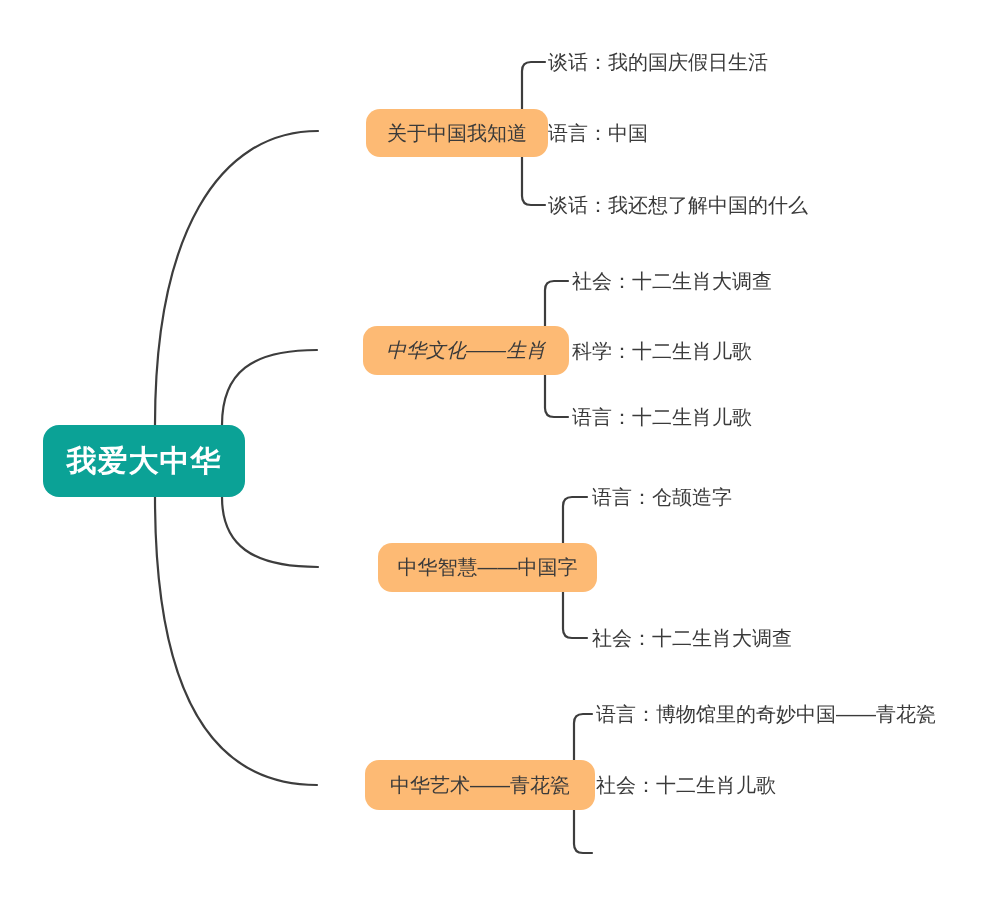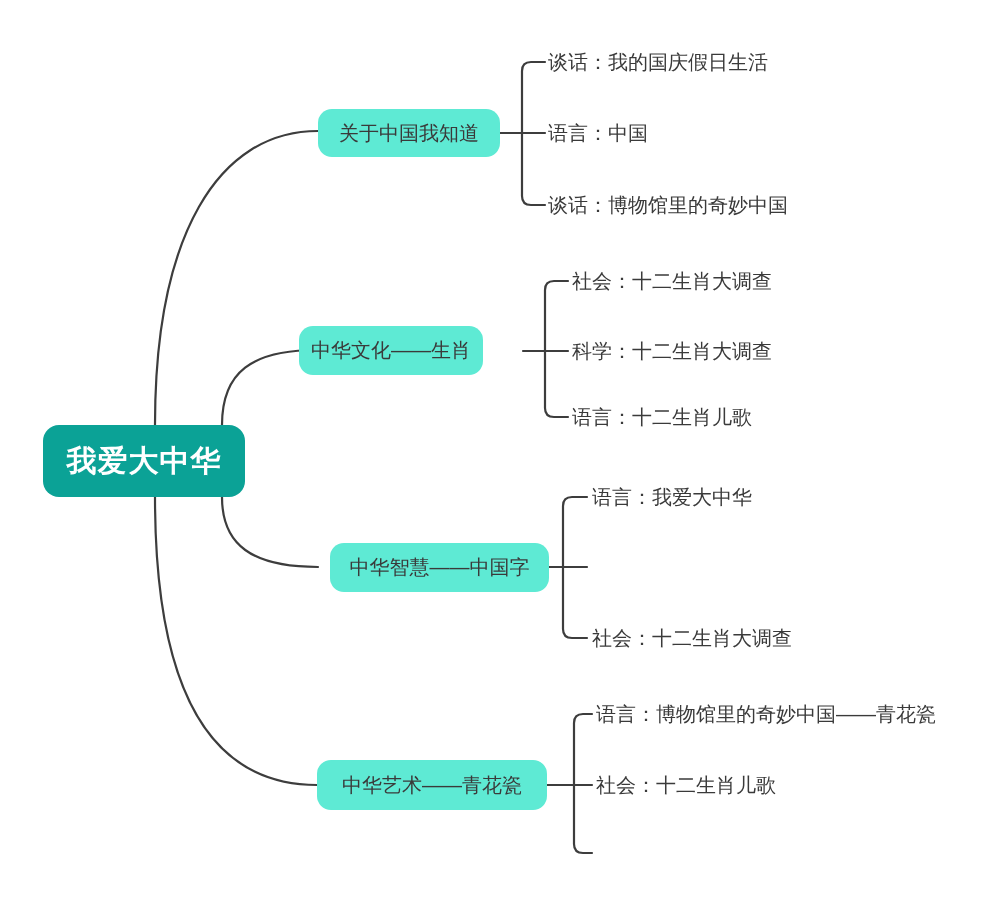--- a/index.html
+++ b/index.html
@@ -42,27 +42,28 @@
     width: 202px;
     height: 72px;
     background: #0ba296;
     border-radius: 16px;
     color: #ffffff;
     font-size: 30px;
     font-weight: bold;
     letter-spacing: 1px;
   }
   .branch-node {
-    background: #5eead4;
+    background: #fdba74;
     border-radius: 14px;
     color: #3a3a3a;
     font-size: 20px;
+    margin-left: 48px;
   }
   .branch-1 { left: 318px; top: 109px; width: 182px; height: 48px; }
-  .branch-2 { left: 299px; top: 326px; width: 184px; height: 49px; }
+  .branch-2 { left: 315px; top: 326px; width: 206px; height: 49px; font-style: italic; }
   .branch-3 { left: 330px; top: 543px; width: 219px; height: 49px; }
   .branch-4 { left: 317px; top: 760px; width: 230px; height: 50px; text-align: right; }
   .leaf {
     position: absolute;
     height: 28px;
     display: flex;
     align-items: center;
     color: #3a3a3a;
     font-size: 20px;
     white-space: nowrap;
@@ -99,25 +100,25 @@
 
   <div class="node root-node">我爱大中华</div>
 
   <div class="node branch-node branch-1">关于中国我知道</div>
   <div class="node branch-node branch-2">中华文化——生肖</div>
   <div class="node branch-node branch-3">中华智慧——中国字</div>
   <div class="node branch-node branch-4">中华艺术——青花瓷</div>
 
   <div class="leaf b1-leaf" style="top:48px">谈话：我的国庆假日生活</div>
   <div class="leaf b1-leaf" style="top:119px">语言：中国</div>
-  <div class="leaf b1-leaf" style="top:191px">谈话：博物馆里的奇妙中国</div>
+  <div class="leaf b1-leaf" style="top:191px">谈话：我还想了解中国的什么</div>
 
   <div class="leaf b2-leaf" style="top:267px">社会：十二生肖大调查</div>
-  <div class="leaf b2-leaf" style="top:337px">科学：十二生肖大调查</div>
+  <div class="leaf b2-leaf" style="top:337px">科学：十二生肖儿歌</div>
   <div class="leaf b2-leaf" style="top:403px">语言：十二生肖儿歌</div>
 
-  <div class="leaf b3-leaf" style="top:483px">语言：我爱大中华</div>
+  <div class="leaf b3-leaf" style="top:483px">语言：仓颉造字</div>
   <div class="leaf b3-leaf" style="top:624px">社会：十二生肖大调查</div>
 
   <div class="leaf b4-leaf" style="top:700px">语言：博物馆里的奇妙中国——青花瓷</div>
   <div class="leaf b4-leaf" style="top:771px">社会：十二生肖儿歌</div>
 
 </div>
 
 </body></html>

